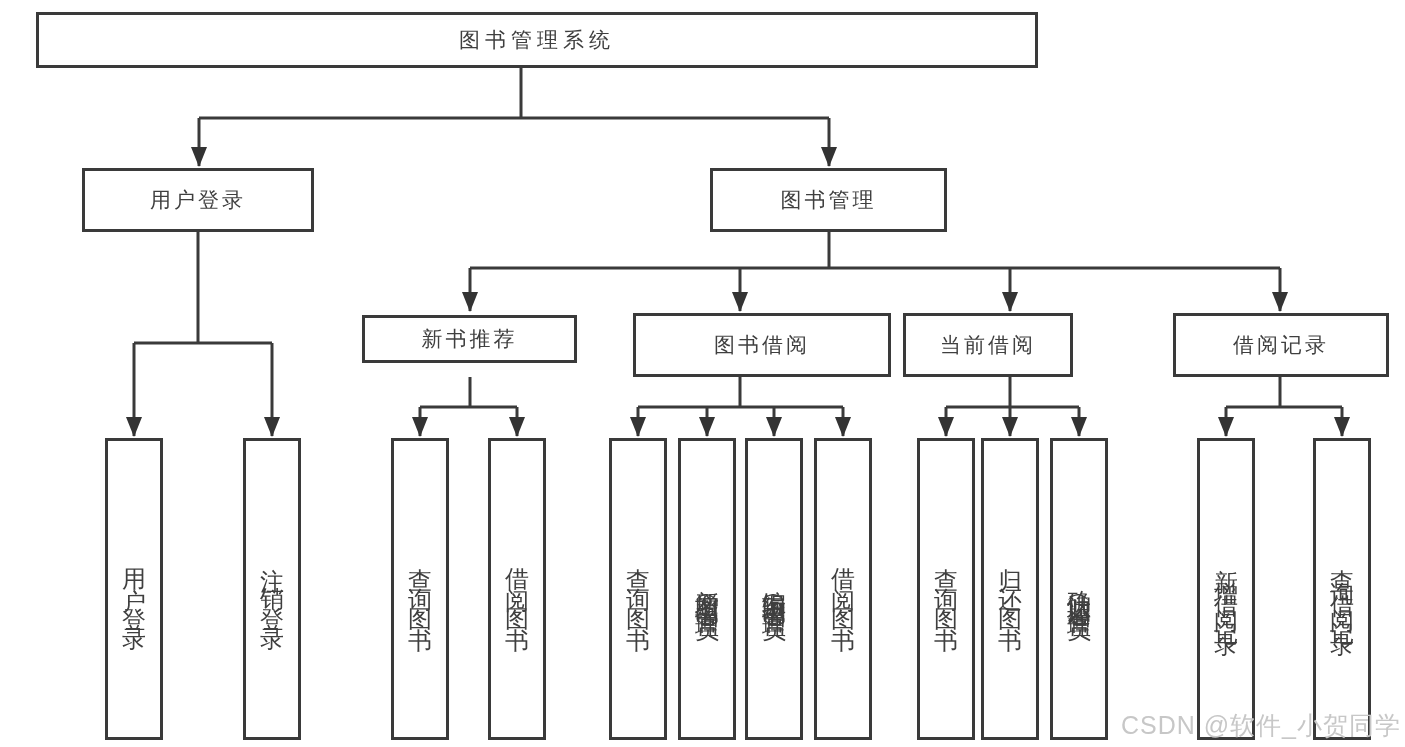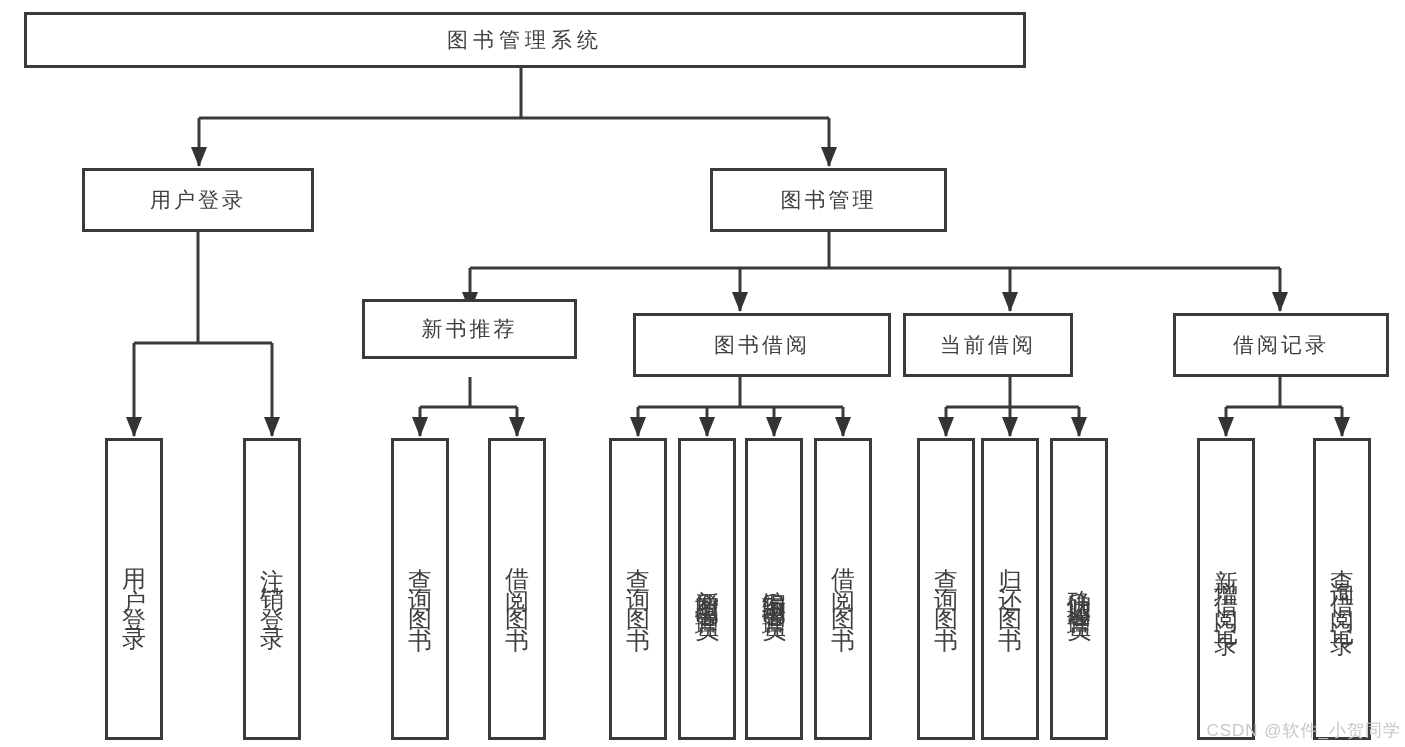--- a/index.html
+++ b/index.html
@@ -41,21 +41,21 @@
     writing-mode:vertical-rl;
     text-orientation:mixed;
     color:var(--ink);
     font-size:24px;
     line-height:1;
   }
   .watermark{
     position:absolute;
     right:4px;
     bottom:5px;
-    font-size:17px;
+    font-size:25px;
     color:var(--wm);
     letter-spacing:1px;
     z-index:6;
     white-space:nowrap;
     margin-top:33px;
   }
 </style>
 </head>
 <body>
 
@@ -92,32 +92,32 @@
       <path d="M774,407 V436" marker-end="url(#arrow)"></path>
       <path d="M843,407 V436" marker-end="url(#arrow)"></path>
       <path d="M946,407 V436" marker-end="url(#arrow)"></path>
       <path d="M1010,407 V436" marker-end="url(#arrow)"></path>
       <path d="M1079,407 V436" marker-end="url(#arrow)"></path>
       <path d="M1226,407 V436" marker-end="url(#arrow)"></path>
       <path d="M1342,407 V436" marker-end="url(#arrow)"></path>
     </g>
   </svg>
 
-  <div class="box" style="left:24px;top:12px;width:1002px;height:56px">
+  <div class="box" style="left:36px;top:12px;width:1002px;height:56px">
     <span class="h-label root-label">图书管理系统</span>
   </div>
 
   <div class="box" style="left:82px;top:168px;width:232px;height:64px">
     <span class="h-label">用户登录</span>
   </div>
   <div class="box" style="left:710px;top:168px;width:237px;height:64px">
     <span class="h-label">图书管理</span>
   </div>
 
-  <div class="box" style="left:362px;top:299px;width:215px;height:60px">
+  <div class="box" style="left:362px;top:315px;width:215px;height:48px">
     <span class="h-label">新书推荐</span>
   </div>
   <div class="box" style="left:633px;top:313px;width:258px;height:64px">
     <span class="h-label">图书借阅</span>
   </div>
   <div class="box" style="left:903px;top:313px;width:170px;height:64px">
     <span class="h-label">当前借阅</span>
   </div>
   <div class="box" style="left:1173px;top:313px;width:216px;height:64px">
     <span class="h-label">借阅记录</span>

